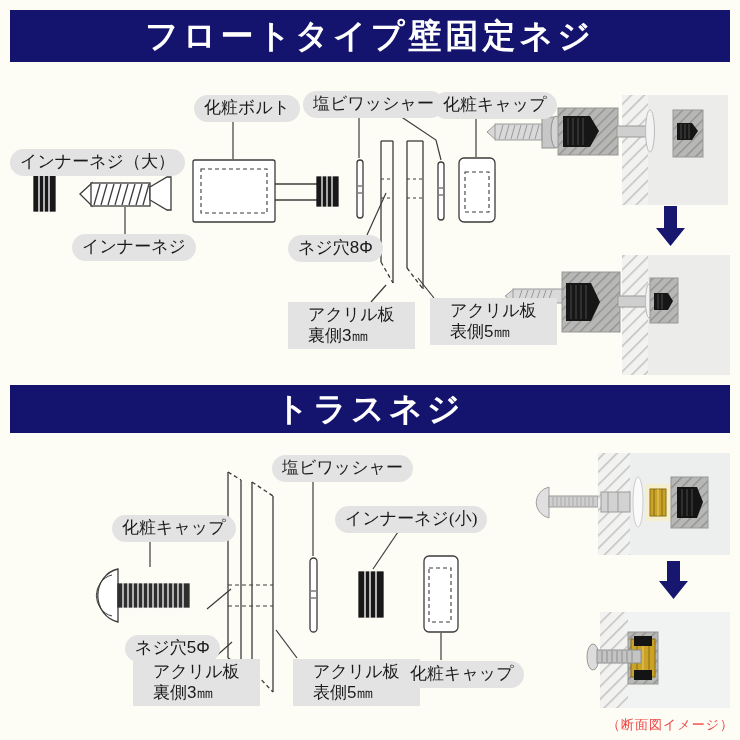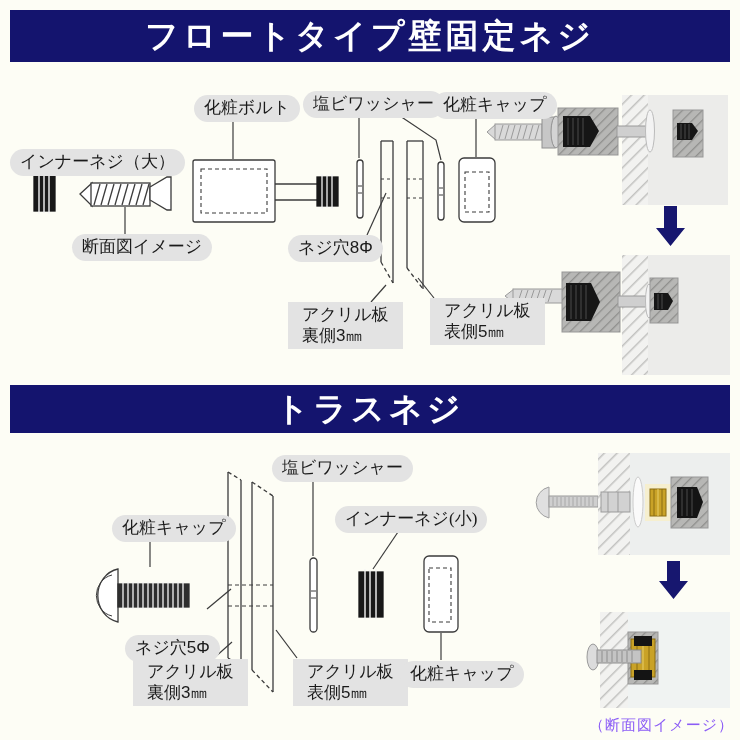--- a/index.html
+++ b/index.html
@@ -36,26 +36,26 @@
     position:absolute;
     background:var(--label-bg);
     color:#1a1a1a;
     font-size:17px;
     line-height:1.22;
     padding:3px 10px;
     border-radius:14px;
     white-space:nowrap;
     z-index:3;
   }
-  .pill.two{border-radius:0;padding:3px 14px;}
+  .pill.two{border-radius:0;padding:3px 20px;}
   .caption{
     position:absolute;
     right:6px;top:716px;
-    font-size:15px;
-    color:#8b5cf6;
+    font-size:13px;
+    color:#ef4444;
     letter-spacing:1px;
   }
 </style>
 </head>
 <body>
 
 <div class="canvas">
 
   <svg width="740" height="740" viewBox="0 0 740 740">
     <defs>
@@ -340,21 +340,21 @@
     <span>フロートタイプ壁固定ネジ</span>
   </div>
   <div class="bar bar2">
     <span>トラスネジ</span>
   </div>
 
   <div class="pill" style="left:10px;top:130px;margin-top:19px;">インナーネジ（大）</div>
   <div class="pill" style="left:194px;top:95px;">化粧ボルト</div>
   <div class="pill" style="left:303px;top:91px;">塩ビワッシャー</div>
   <div class="pill" style="left:433px;top:92px;">化粧キャップ</div>
-  <div class="pill" style="left:72px;top:234px;">断面図イメージ</div>
+  <div class="pill" style="left:72px;top:234px;">インナーネジ</div>
   <div class="pill" style="left:288px;top:235px;">ネジ穴8Φ</div>
   <div class="pill two" style="left:288px;top:302px;">
     <div>アクリル板</div>
     <div>裏側3㎜</div>
   </div>
   <div class="pill two" style="left:430px;top:298px;">
     <div>アクリル板</div>
     <div>表側5㎜</div>
   </div>
 

